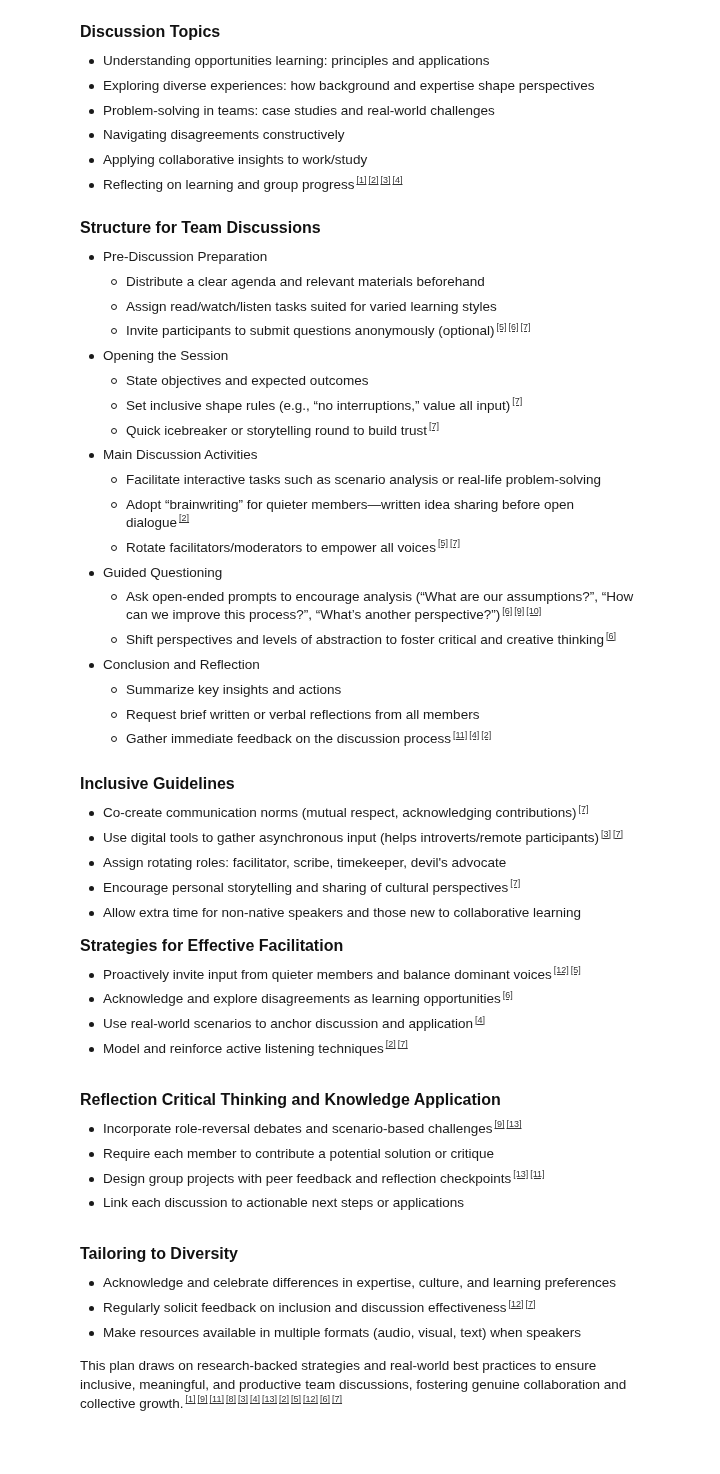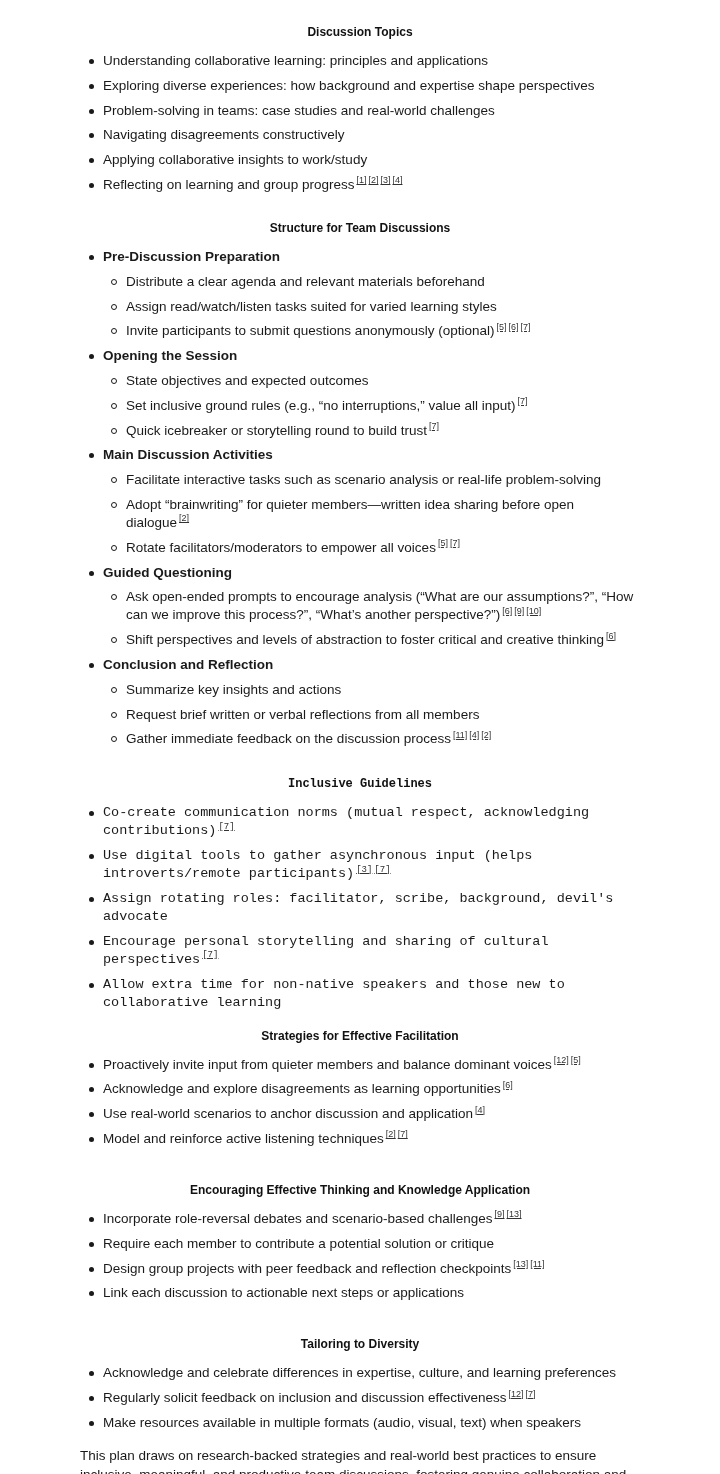--- a/index.html
+++ b/index.html
@@ -4,45 +4,44 @@
   <style>
     html, body { margin: 0; padding: 0; background: #ffffff; }
     body {
       width: 720px;
       font-family: "Liberation Sans", "DejaVu Sans", sans-serif;
       color: #1a1a1a;
       font-size: 13.5px;
     }
     .doc { padding: 22px 80px 20px 80px; }
     h3 {
-      font-size: 12px;
+      font-size: 16px;
       font-weight: bold;
       margin: 0 0 10px 0;
       color: #111;
       line-height: 20px;
-      text-align: center;
     }
     .section { margin-bottom: 24px; }
     .section.tight { margin-bottom: 14px; }
     ul { margin: 0; padding: 0; list-style: none; }
     li.l1 {
       position: relative;
       padding-left: 23px;
       line-height: 18px;
       margin-bottom: 6.8px;
     }
     li.l1::before {
       content: "";
       position: absolute;
       left: 9px; top: 7px;
       width: 5px; height: 5px;
       border-radius: 50%;
       background: #1a1a1a;
     }
-    li.l1.bold > .label { font-weight: bold; text-align: center; }
+    li.l1.bold > .label { font-weight: normal; text-align: center; }
     ul.sub { margin-top: 6.8px; }
     li.l2 {
       position: relative;
       padding-left: 23px;
       line-height: 18px;
       margin-bottom: 6.8px;
     }
     li.l2::before {
       content: "";
       position: absolute;
@@ -69,21 +68,21 @@
     }
   </style>
 </head>
 <body>
 
 <div class="doc">
 
   <div class="section">
     <h3>Discussion Topics</h3>
     <ul>
-      <li class="l1"><span>Understanding collaborative learning: principles and applications</span></li>
+      <li class="l1"><span>Understanding opportunities learning: principles and applications</span></li>
       <li class="l1"><span>Exploring diverse experiences: how background and expertise shape perspectives</span></li>
       <li class="l1"><span>Problem-solving in teams: case studies and real-world challenges</span></li>
       <li class="l1"><span>Navigating disagreements constructively</span></li>
       <li class="l1"><span>Applying collaborative insights to work/study</span></li>
       <li class="l1"><span>Reflecting on learning and group progress</span><a class="cite">[1]</a><a class="cite">[2]</a><a class="cite">[3]</a><a class="cite">[4]</a></li>
     </ul>
   </div>
 
   <div class="section" style="margin-top:24px;">
     <h3>Structure for Team Discussions</h3>
@@ -95,21 +94,21 @@
           <li class="l2"><span>Distribute a clear agenda and relevant materials beforehand</span></li>
           <li class="l2"><span>Assign read/watch/listen tasks suited for varied learning styles</span></li>
           <li class="l2"><span>Invite participants to submit questions anonymously (optional)</span><a class="cite">[5]</a><a class="cite">[6]</a><a class="cite">[7]</a></li>
         </ul>
       </li>
 
       <li class="l1 bold">
         <span class="label">Opening the Session</span>
         <ul class="sub">
           <li class="l2"><span>State objectives and expected outcomes</span></li>
-          <li class="l2"><span>Set inclusive ground rules (e.g., “no interruptions,” value all input)</span><a class="cite">[7]</a></li>
+          <li class="l2"><span>Set inclusive shape rules (e.g., “no interruptions,” value all input)</span><a class="cite">[7]</a></li>
           <li class="l2"><span>Quick icebreaker or storytelling round to build trust</span><a class="cite">[7]</a></li>
         </ul>
       </li>
 
       <li class="l1 bold">
         <span class="label">Main Discussion Activities</span>
         <ul class="sub">
           <li class="l2"><span>Facilitate interactive tasks such as scenario analysis or real-life problem-solving</span></li>
           <li class="l2"><span>Adopt “brainwriting” for quieter members—written idea sharing before open dialogue</span><a class="cite">[2]</a></li>
           <li class="l2"><span>Rotate facilitators/moderators to empower all voices</span><a class="cite">[5]</a><a class="cite">[7]</a></li>
@@ -128,43 +127,43 @@
         <span class="label">Conclusion and Reflection</span>
         <ul class="sub">
           <li class="l2"><span>Summarize key insights and actions</span></li>
           <li class="l2"><span>Request brief written or verbal reflections from all members</span></li>
           <li class="l2"><span>Gather immediate feedback on the discussion process</span><a class="cite">[11]</a><a class="cite">[4]</a><a class="cite">[2]</a></li>
         </ul>
       </li>
     </ul>
   </div>
 
-  <div class="section tight" style="margin-top:26px;font-family:Liberation Mono, monospace;">
+  <div class="section tight" style="margin-top:26px;">
     <h3>Inclusive Guidelines</h3>
     <ul>
       <li class="l1"><span>Co-create communication norms (mutual respect, acknowledging contributions)</span><a class="cite">[7]</a></li>
       <li class="l1"><span>Use digital tools to gather asynchronous input (helps introverts/remote participants)</span><a class="cite">[3]</a><a class="cite">[7]</a></li>
-      <li class="l1"><span>Assign rotating roles: facilitator, scribe, background, devil's advocate</span></li>
+      <li class="l1"><span>Assign rotating roles: facilitator, scribe, timekeeper, devil's advocate</span></li>
       <li class="l1"><span>Encourage personal storytelling and sharing of cultural perspectives</span><a class="cite">[7]</a></li>
       <li class="l1"><span>Allow extra time for non-native speakers and those new to collaborative learning</span></li>
     </ul>
   </div>
 
   <div class="section">
     <h3>Strategies for Effective Facilitation</h3>
     <ul>
       <li class="l1"><span>Proactively invite input from quieter members and balance dominant voices</span><a class="cite">[12]</a><a class="cite">[5]</a></li>
       <li class="l1"><span>Acknowledge and explore disagreements as learning opportunities</span><a class="cite">[6]</a></li>
       <li class="l1"><span>Use real-world scenarios to anchor discussion and application</span><a class="cite">[4]</a></li>
       <li class="l1"><span>Model and reinforce active listening techniques</span><a class="cite">[2]</a><a class="cite">[7]</a></li>
     </ul>
   </div>
 
   <div class="section" style="margin-top:32px;">
-    <h3>Encouraging Effective Thinking and Knowledge Application</h3>
+    <h3>Reflection Critical Thinking and Knowledge Application</h3>
     <ul>
       <li class="l1"><span>Incorporate role-reversal debates and scenario-based challenges</span><a class="cite">[9]</a><a class="cite">[13]</a></li>
       <li class="l1"><span>Require each member to contribute a potential solution or critique</span></li>
       <li class="l1"><span>Design group projects with peer feedback and reflection checkpoints</span><a class="cite">[13]</a><a class="cite">[11]</a></li>
       <li class="l1"><span>Link each discussion to actionable next steps or applications</span></li>
     </ul>
   </div>
 
   <div class="section tight" style="margin-top:32px;">
     <h3>Tailoring to Diversity</h3>

